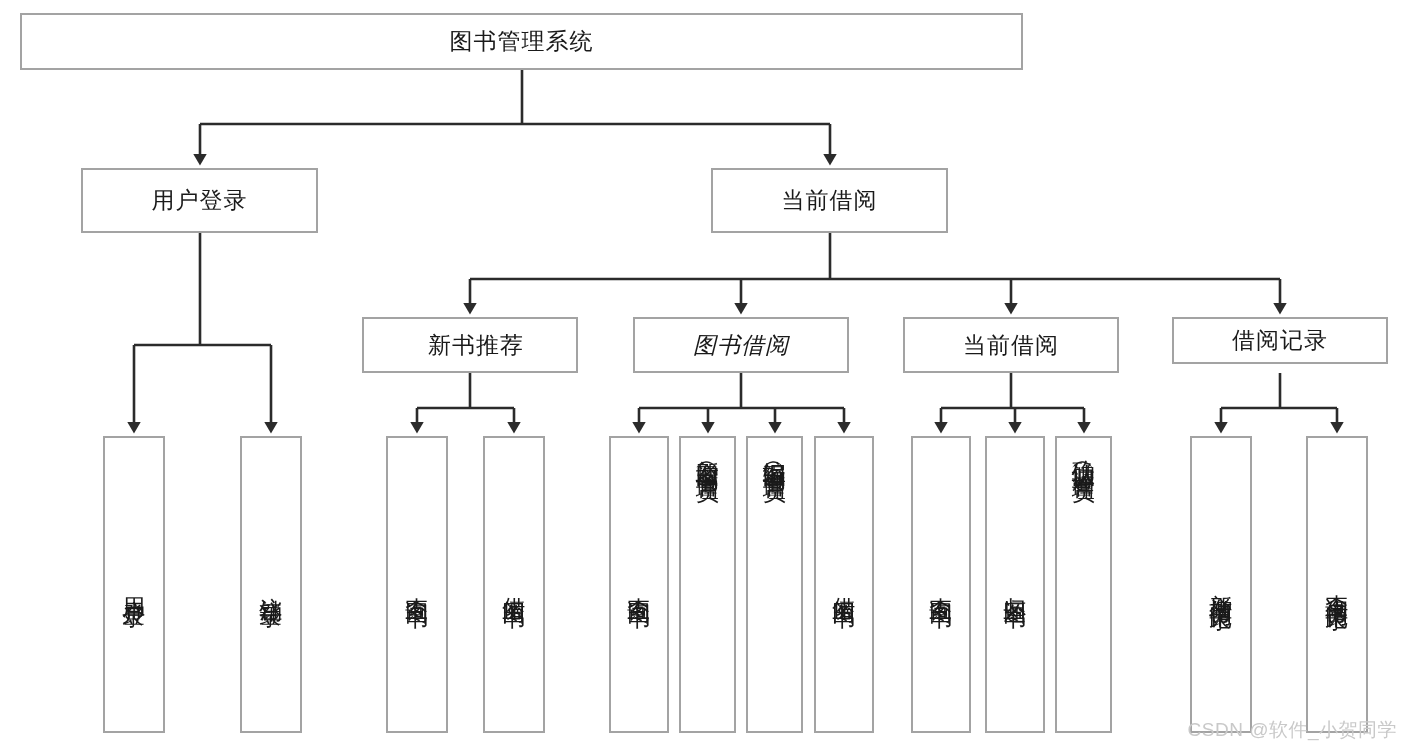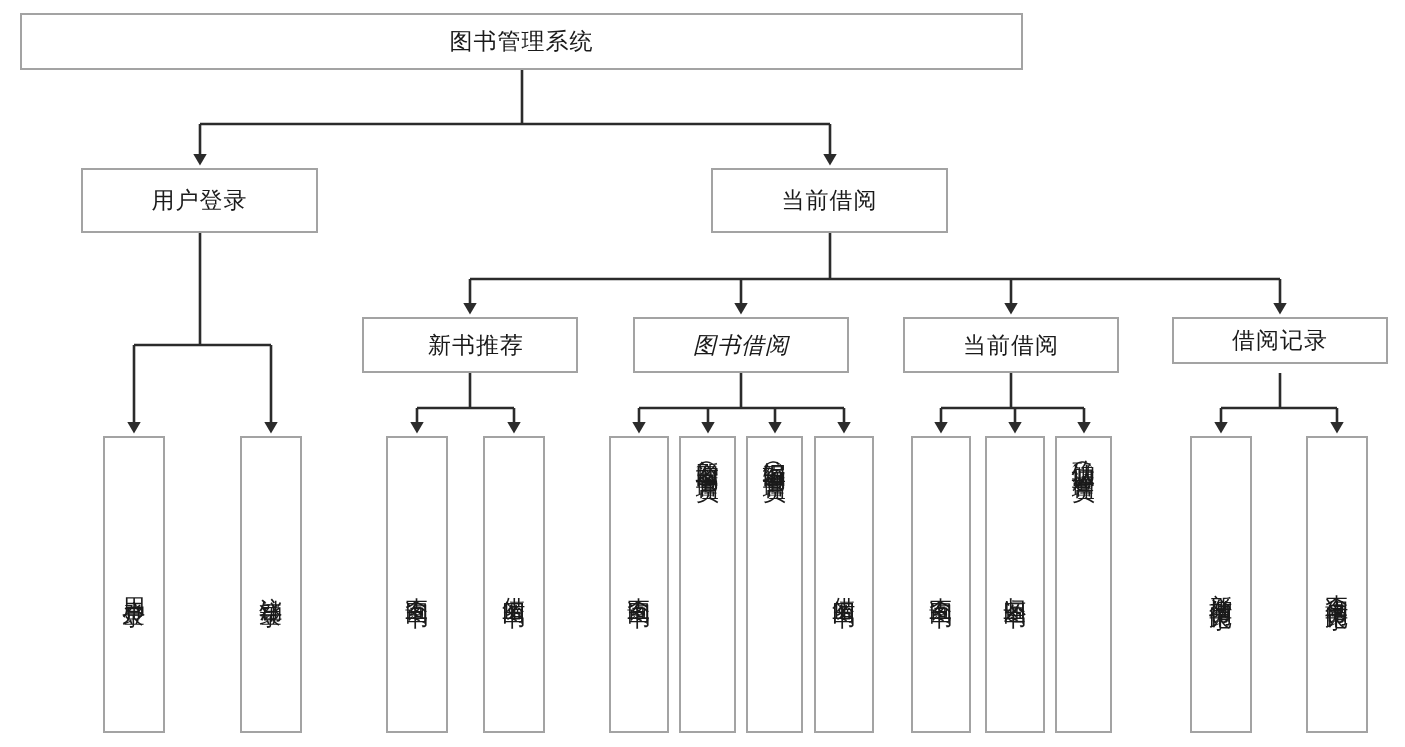--- a/index.html
+++ b/index.html
@@ -149,13 +149,14 @@
         <span class="lbl">确认归还（管理员）</span>
       </div>
       <div class="node v mid" style="left: 1190px; top: 436px; width: 62px; height: 297px;">
         <span class="lbl">新增借阅记录</span>
       </div>
       <div class="node v mid" style="left: 1306px; top: 436px; width: 62px; height: 297px;">
         <span class="lbl">查询借阅记录</span>
       </div>
     </div>
 
+  <div id="watermark">CSDN @软件_小贺同学</div>
 </div>
 
 </body></html>

